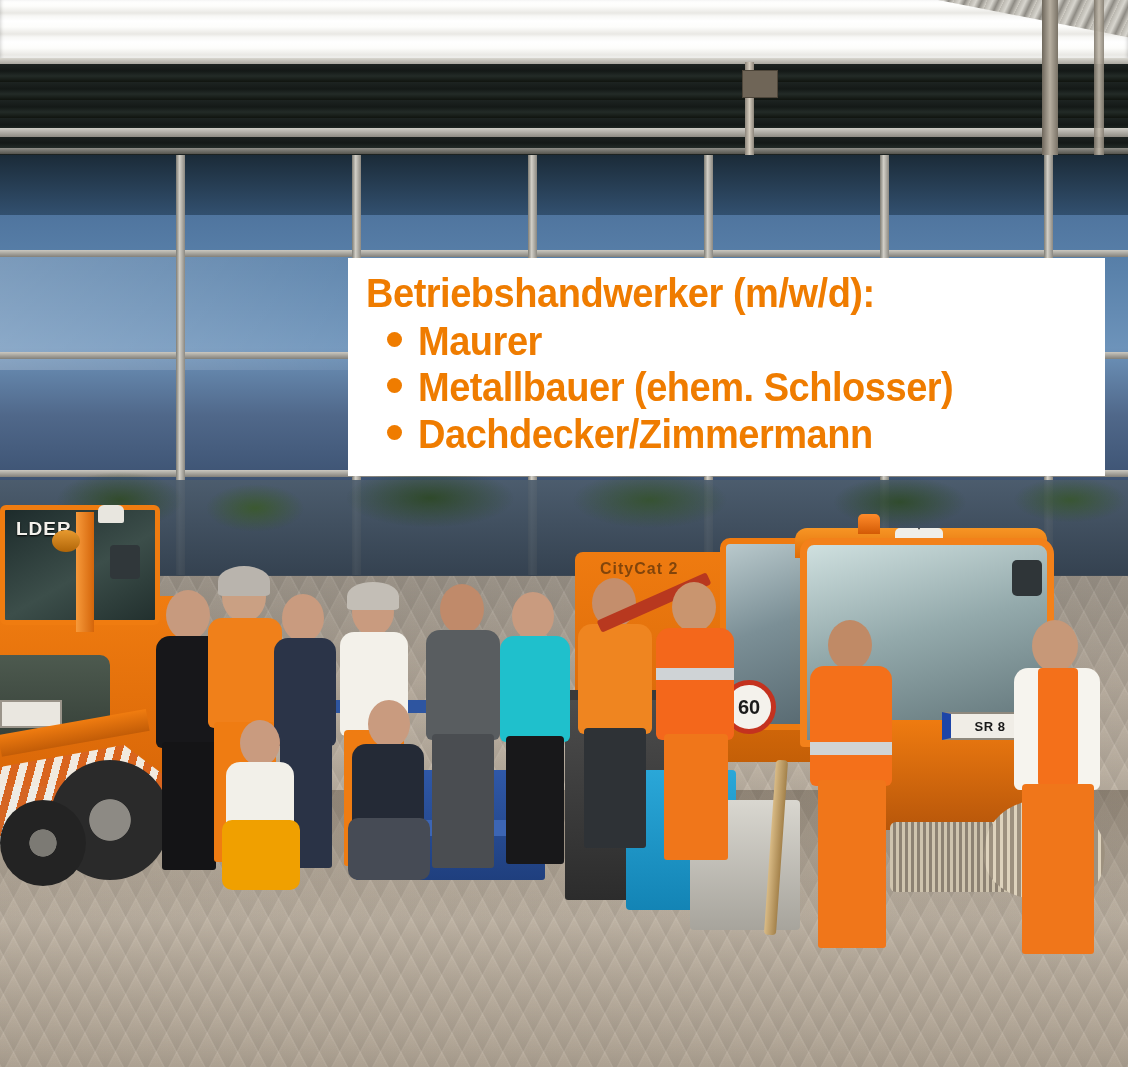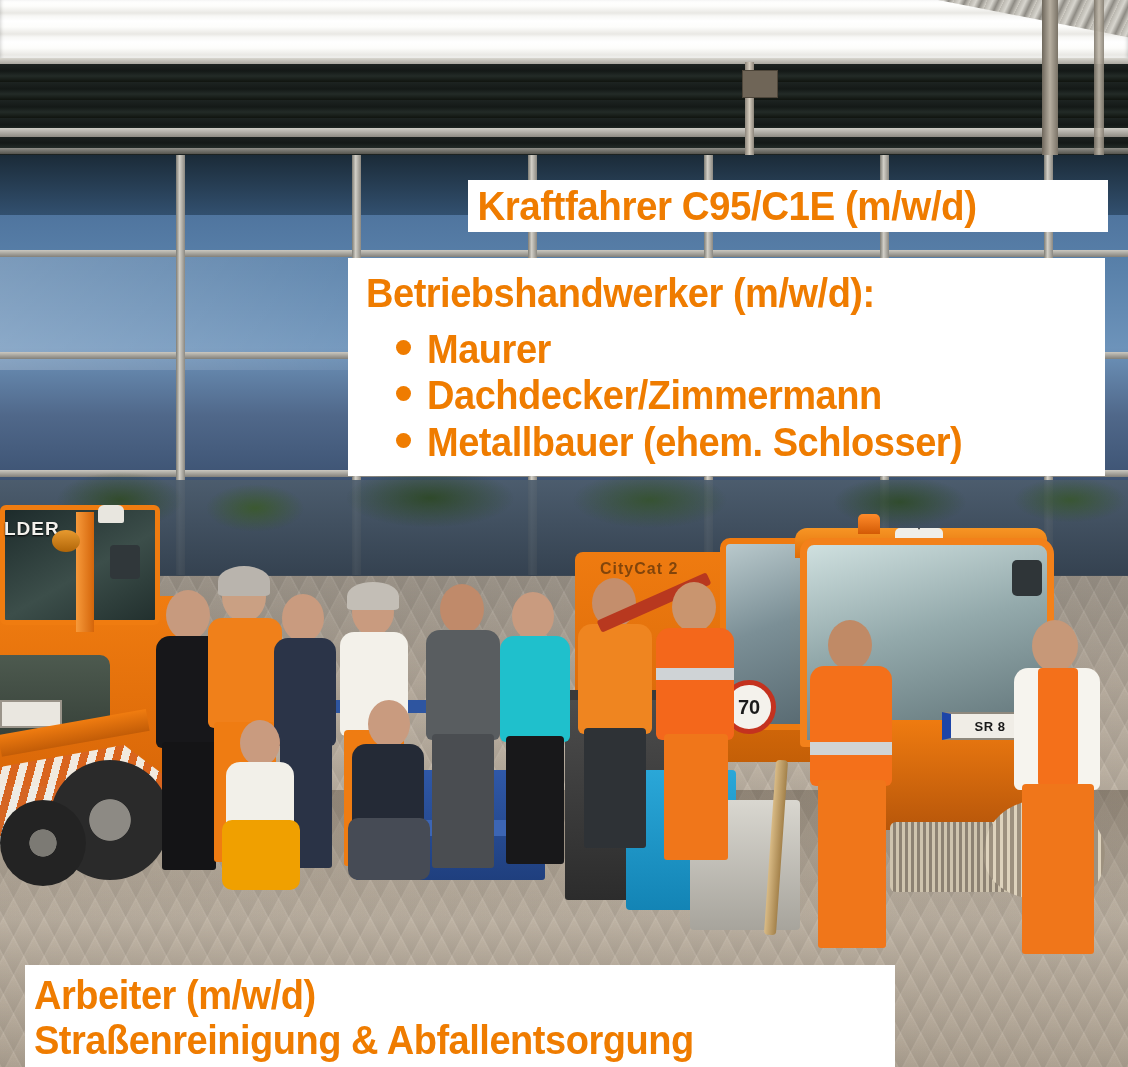--- a/index.html
+++ b/index.html
@@ -141,21 +141,21 @@
     left:0;top:596px;width:200px;height:190px;
     background:linear-gradient(to bottom,#f07c10,#d96708);
     border-radius:4px 18px 0 0;
   }
   .tractor-cab{
     left:0;top:505px;width:150px;height:110px;
     background:linear-gradient(150deg,#1d2b2b,#3c4e4a 55%,#22302e);
     border:5px solid #f07c10;border-radius:6px;
   }
   .tractor-cab-label{
-    position:absolute;left:4px;top:518px;color:#f3f1ec;
+    position:absolute;left:16px;top:518px;color:#f3f1ec;
     font:700 19px "Liberation Sans",sans-serif;letter-spacing:1px;
     text-shadow:0 1px 2px #000;
   }
   .tractor-post{
     left:76px;top:512px;width:18px;height:120px;
     background:linear-gradient(to right,#f79a3b,#d4650a);
   }
   .tractor-beacon{
     left:98px;top:505px;width:26px;height:18px;
     background:#e8e6df;border-radius:6px 6px 2px 2px;
@@ -356,21 +356,21 @@
   .box-betrieb{
     left:348px;top:258px;width:757px;height:218px;
     padding:14px 0 0 18px;box-sizing:border-box;
   }
   .box-betrieb .hd{
     color:#ef7c00;
     font:700 40px/1.05 "Liberation Sans",sans-serif;
     letter-spacing:-.5px;display:block;margin-bottom:4px;
     transform:scaleX(.95);transform-origin:left center;
   }
-  .box-betrieb ul{margin:12px;padding:0;list-style:none;}
+  .box-betrieb ul{margin:3px;padding:0;list-style:none;}
   .box-betrieb li{
     display:flex;align-items:baseline;gap:16px;
     color:#ef7c00;
     font:700 40px/1.16 "Liberation Sans",sans-serif;
     letter-spacing:-.5px;padding-left:18px;
   }
   .box-betrieb li .bullet{
     width:15px;height:15px;border-radius:50%;background:#ef7c00;
     flex:0 0 auto;position:relative;top:-8px;
   }
@@ -443,21 +443,21 @@
     <div class="veh tractor-mirror"></div>
     <div class="veh tractor-plate"></div>
     <div class="veh tractor-arm"></div>
     <div class="veh tractor-brush"></div>
     <div class="veh tractor-wheel"></div>
     <div class="veh tractor-wheel2"></div>
 
     <div class="veh citycat-body"></div>
     <div class="citycat-label">CityCat 2</div>
     <div class="veh citycat-cab"></div>
-    <div class="veh sign50">70</div>
+    <div class="veh sign50">60</div>
 
     <div class="veh sweep-roof"></div>
     <div class="veh sweep-beacon"></div>
     <div class="veh sweep-lights"></div>
     <div class="veh sweep-cab"></div>
     <div class="veh sweep-mirror"></div>
     <div class="veh sweep-lowbody"></div>
     <div class="veh sweep-plate">SR 8</div>
     <div class="veh sweep-brush"></div>
     <div class="veh sweep-brush2"></div>
@@ -550,41 +550,34 @@
     <div class="p">
       <div class="head" style="left:1032px;top:620px;width:46px;height:52px;background:#c79878;"></div>
       <div class="torso" style="left:1014px;top:668px;width:86px;height:122px;background:#f6f4ee;"></div>
       <div style="position:absolute;left:1038px;top:668px;width:40px;height:118px;background:#f4701a;border-radius:4px;"></div>
       <div class="legs" style="left:1022px;top:784px;width:72px;height:170px;background:#f0761a;"></div>
     </div>
 
   </div>
 
 
-  <div class="box box-kraft">
-    <span>Kraftfahrer C95/C1E (m/w/d)</span>
-  </div>
 
   <div class="box box-betrieb">
     <span class="hd">Betriebshandwerker (m/w/d):</span>
     <ul>
       <li>
         <span class="bullet"></span>
         <span class="txt">Maurer</span>
       </li>
       <li>
         <span class="bullet"></span>
-        <span class="txt">Dachdecker/Zimmermann</span>
+        <span class="txt">Metallbauer (ehem. Schlosser)</span>
       </li>
       <li>
         <span class="bullet"></span>
-        <span class="txt">Metallbauer (ehem. Schlosser)</span>
+        <span class="txt">Dachdecker/Zimmermann</span>
       </li>
     </ul>
   </div>
 
 
-  <div class="box box-arbeiter">
-    <span class="l1">Arbeiter (m/w/d)</span>
-    <span class="l2">Straßenreinigung &amp; Abfallentsorgung</span>
-  </div>
 
 </div>
 
 </body></html>

